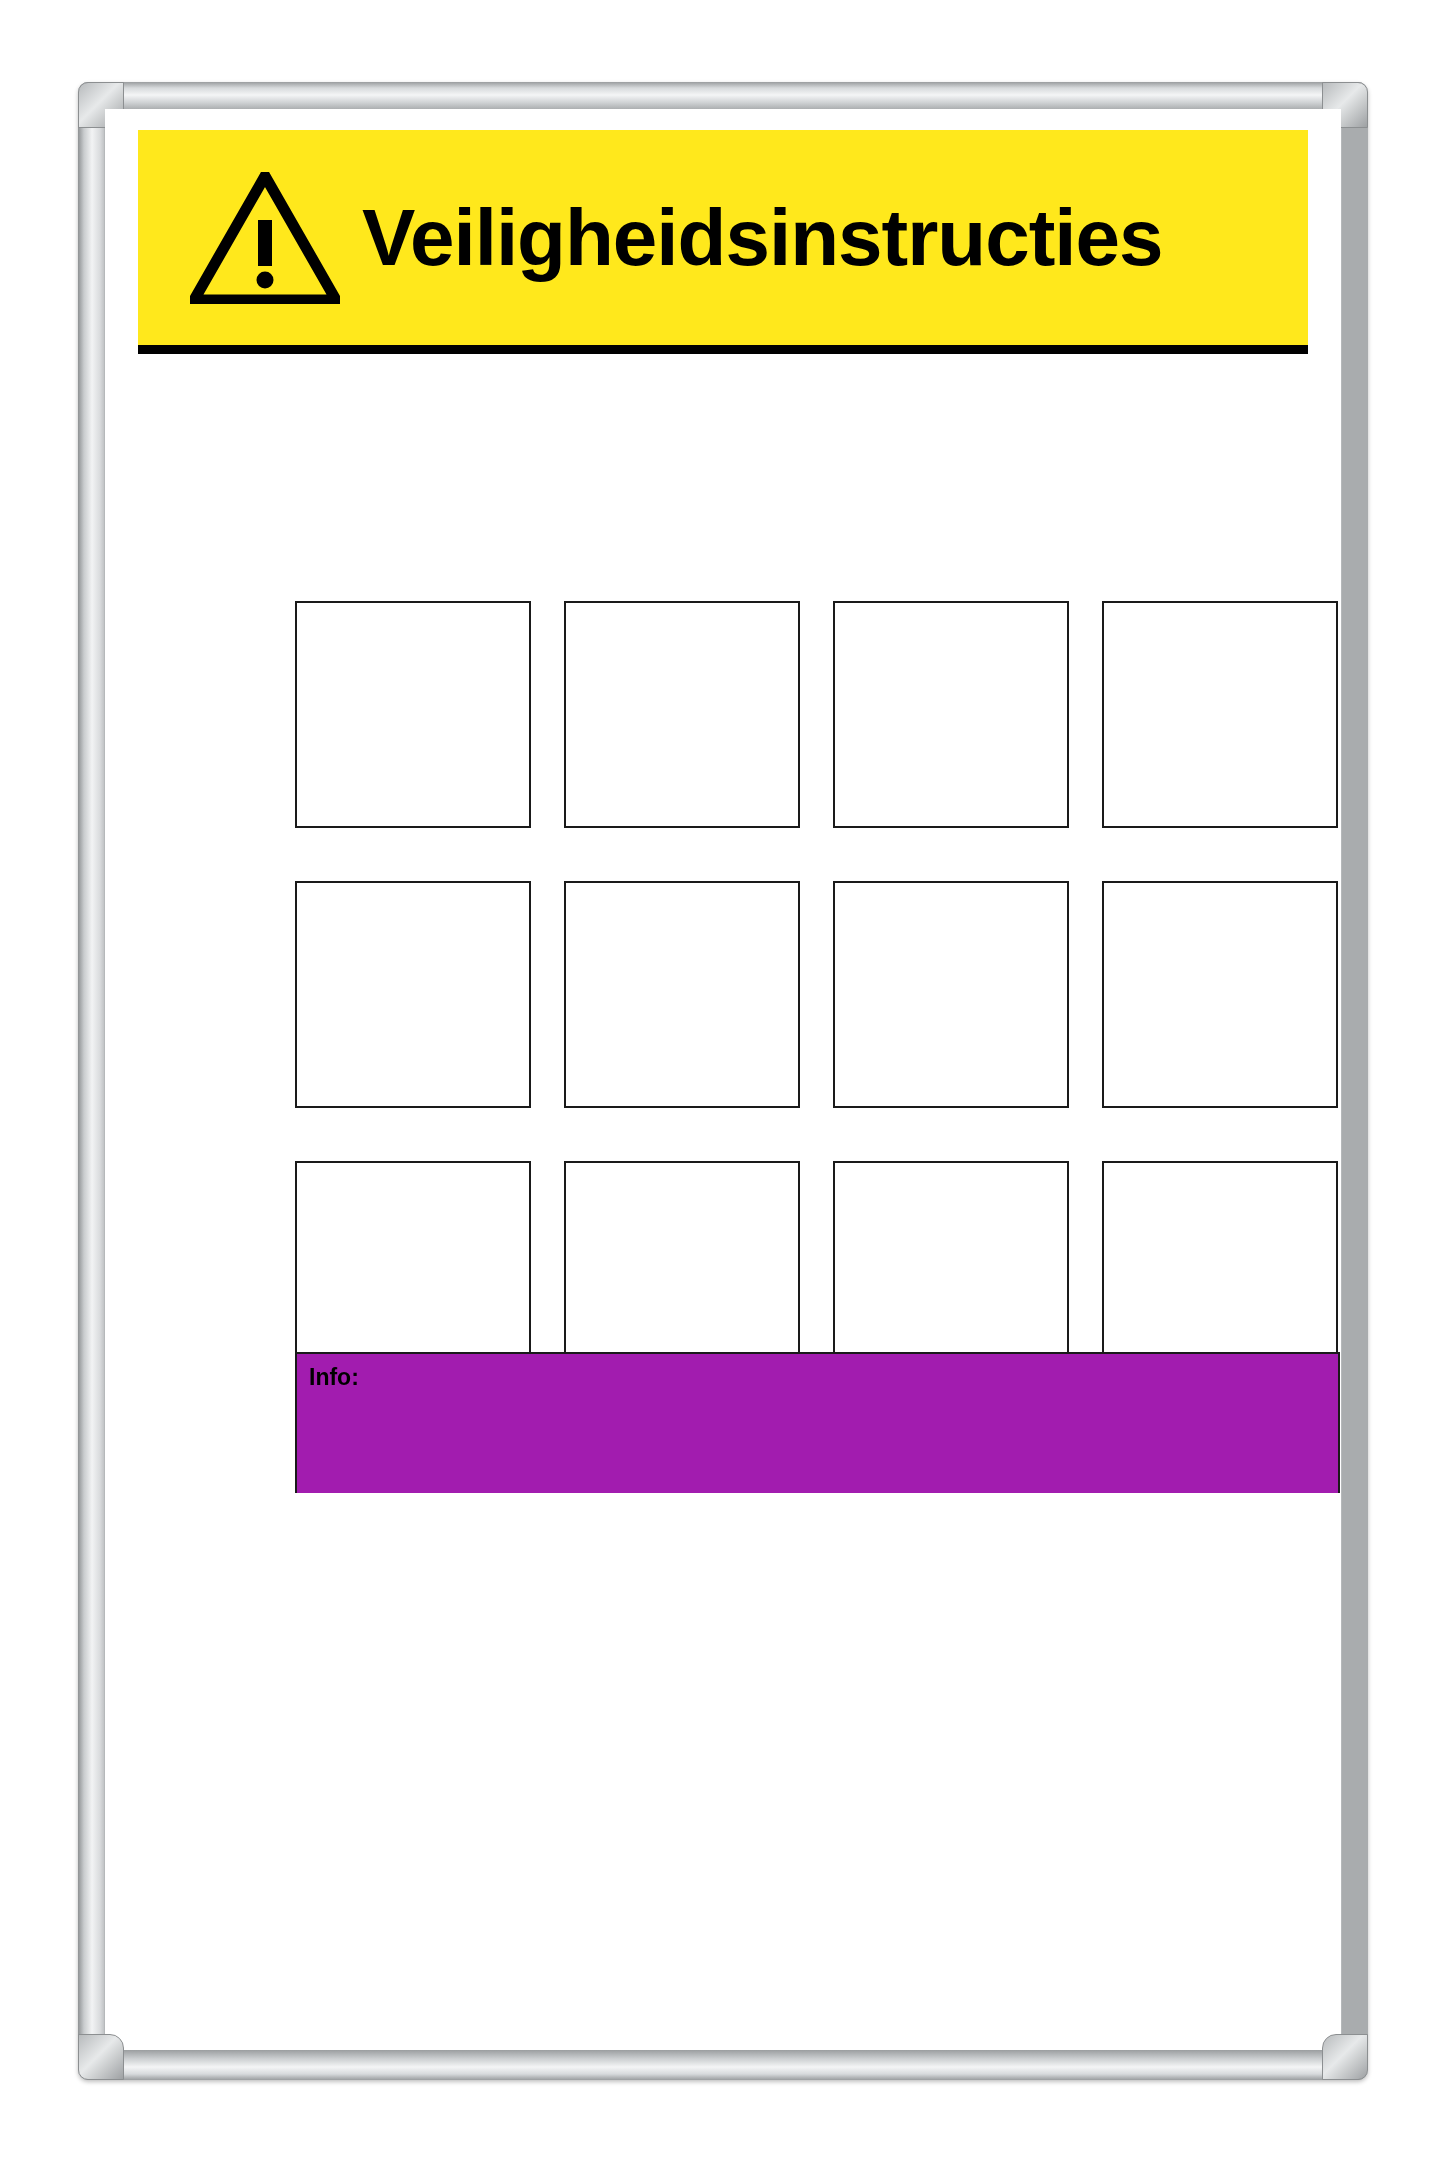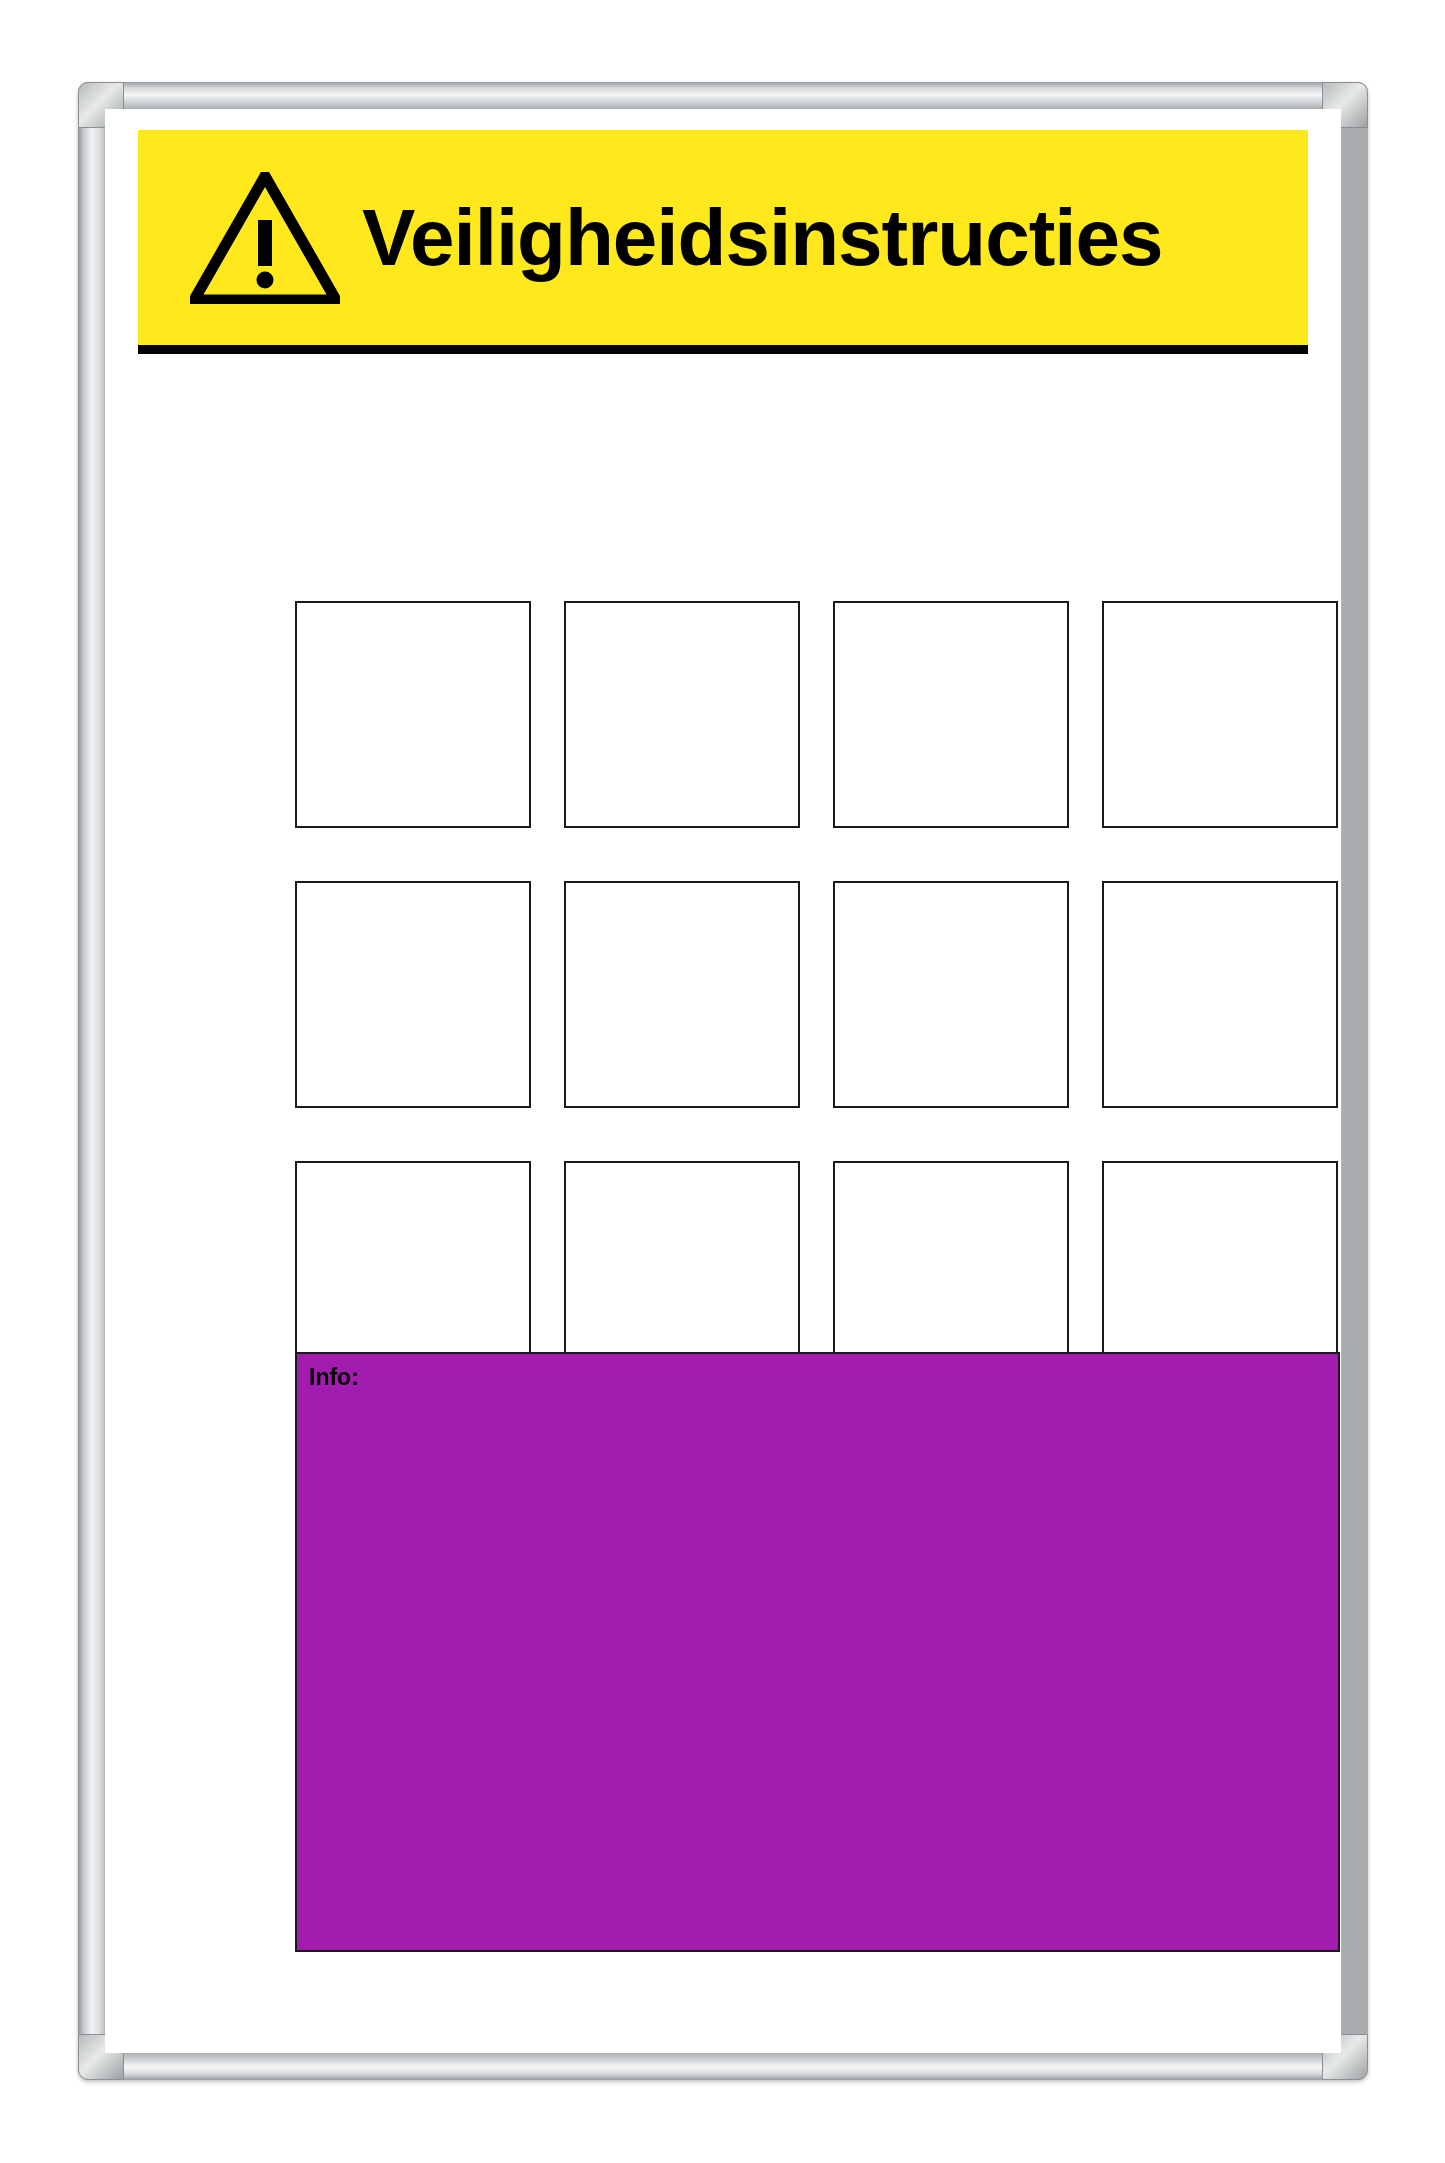--- a/index.html
+++ b/index.html
@@ -71,21 +71,21 @@
   .corner.tr { right: 0; top: 0;  border-radius: 0 10px 0 14px; }
   .corner.bl { left: 0;  bottom: 0; border-radius: 0 14px 0 10px; }
   .corner.br { right: 0; bottom: 0; border-radius: 14px 0 10px 0; }
 
   
   .sheet {
     position: absolute;
     left: 27px;
     top: 27px;
     width: 1236px;
-    height: 1944px;
+    height: 1384px;
     background: #ffffff;
     overflow: hidden;
   }
 
   
   .header {
     position: absolute;
     left: 33px;
     top: 21px;
     width: 1170px;

